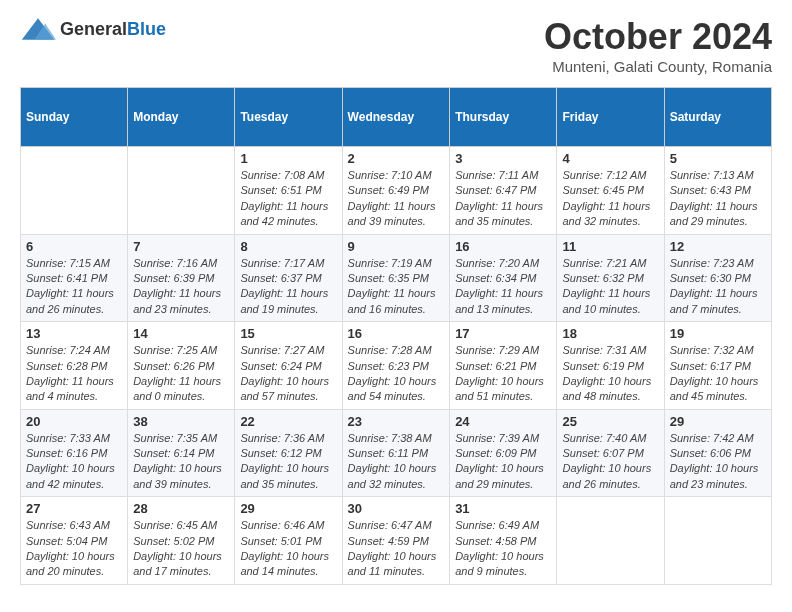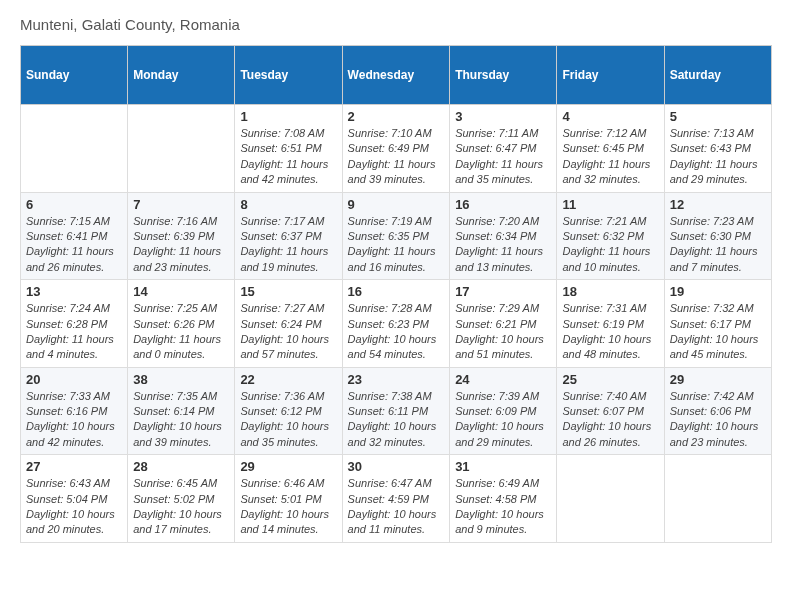--- a/index.html
+++ b/index.html
@@ -81,21 +81,33 @@
       font-style: italic;
     }
     .empty-cell {
       background: #fff;
     }
   </style>
 </head>
 <body>
 
 <div class="header-area">
+  <div class="logo">
+    <div class="logo-row">
+      <svg class="logo-icon" viewBox="0 0 40 28" xmlns="http://www.w3.org/2000/svg">
+        <polygon points="20,2 38,26 2,26" fill="#1a6fb5" opacity="0.85"></polygon>
+        <polygon points="28,8 40,26 16,26" fill="#5ba3d9" opacity="0.7"></polygon>
+      </svg>
+      <div>
+        <span style="font-size:18px;font-weight:bold;color:#333;">General</span><span style="font-size:18px;font-weight:bold;color:#1a6fb5;">Blue</span>
+      </div>
+    </div>
+  </div>
   <div class="title-area">
+    <div class="month-title">October 2024</div>
     <div class="location-title">Munteni, Galati County, Romania</div>
   </div>
 </div>
 
 <table class="calendar">
   <thead>
     <tr>
     <th>Sunday</th>
         <th>Monday</th>
         <th>Tuesday</th>

